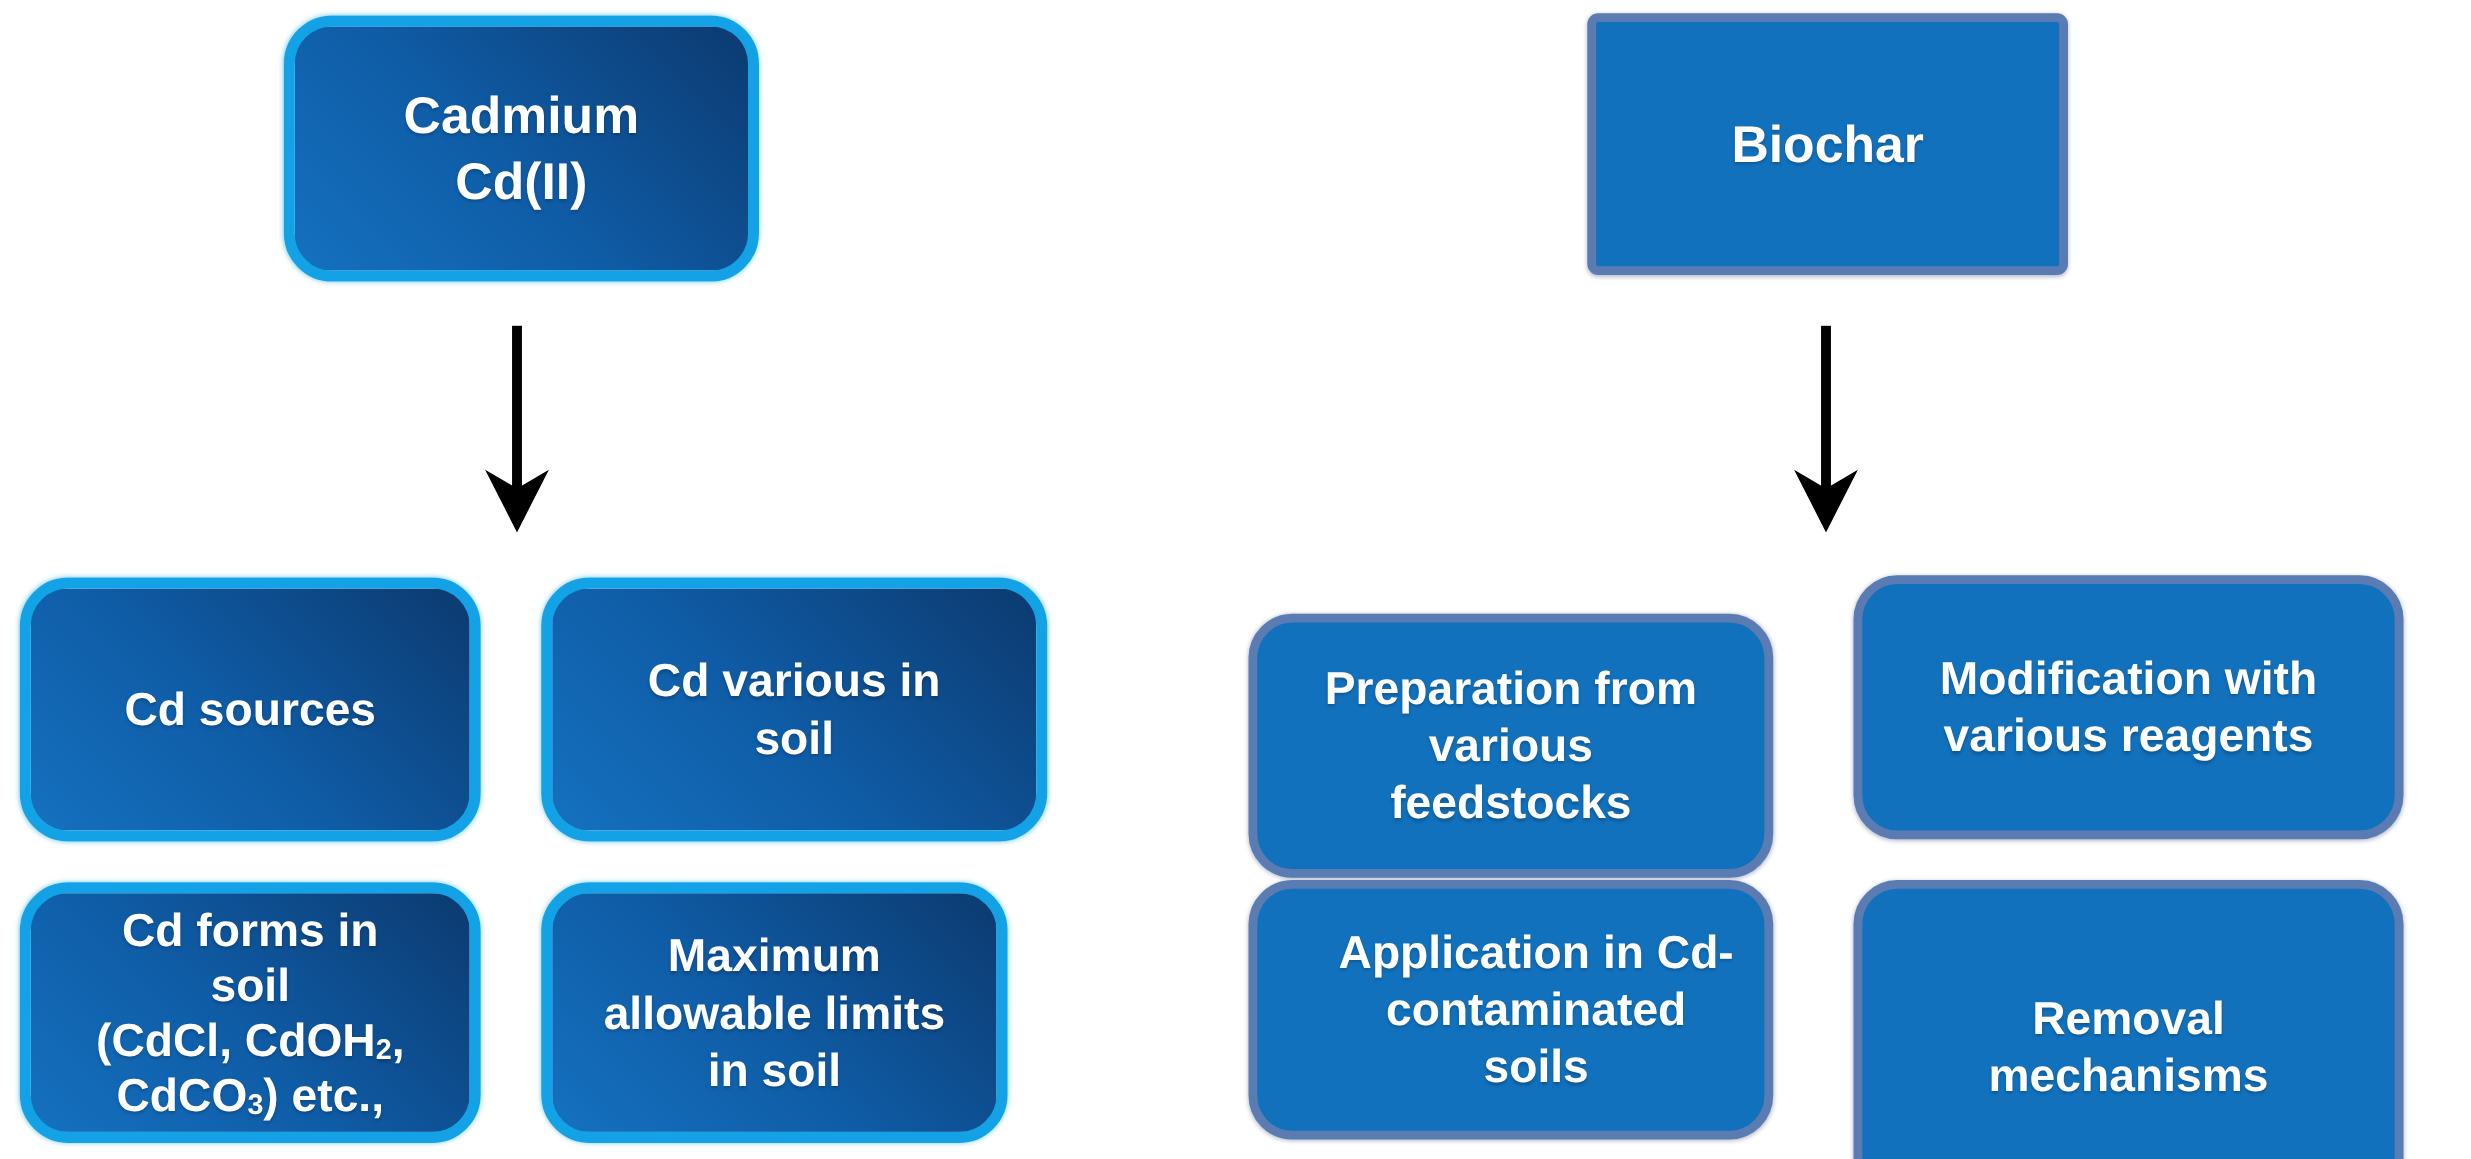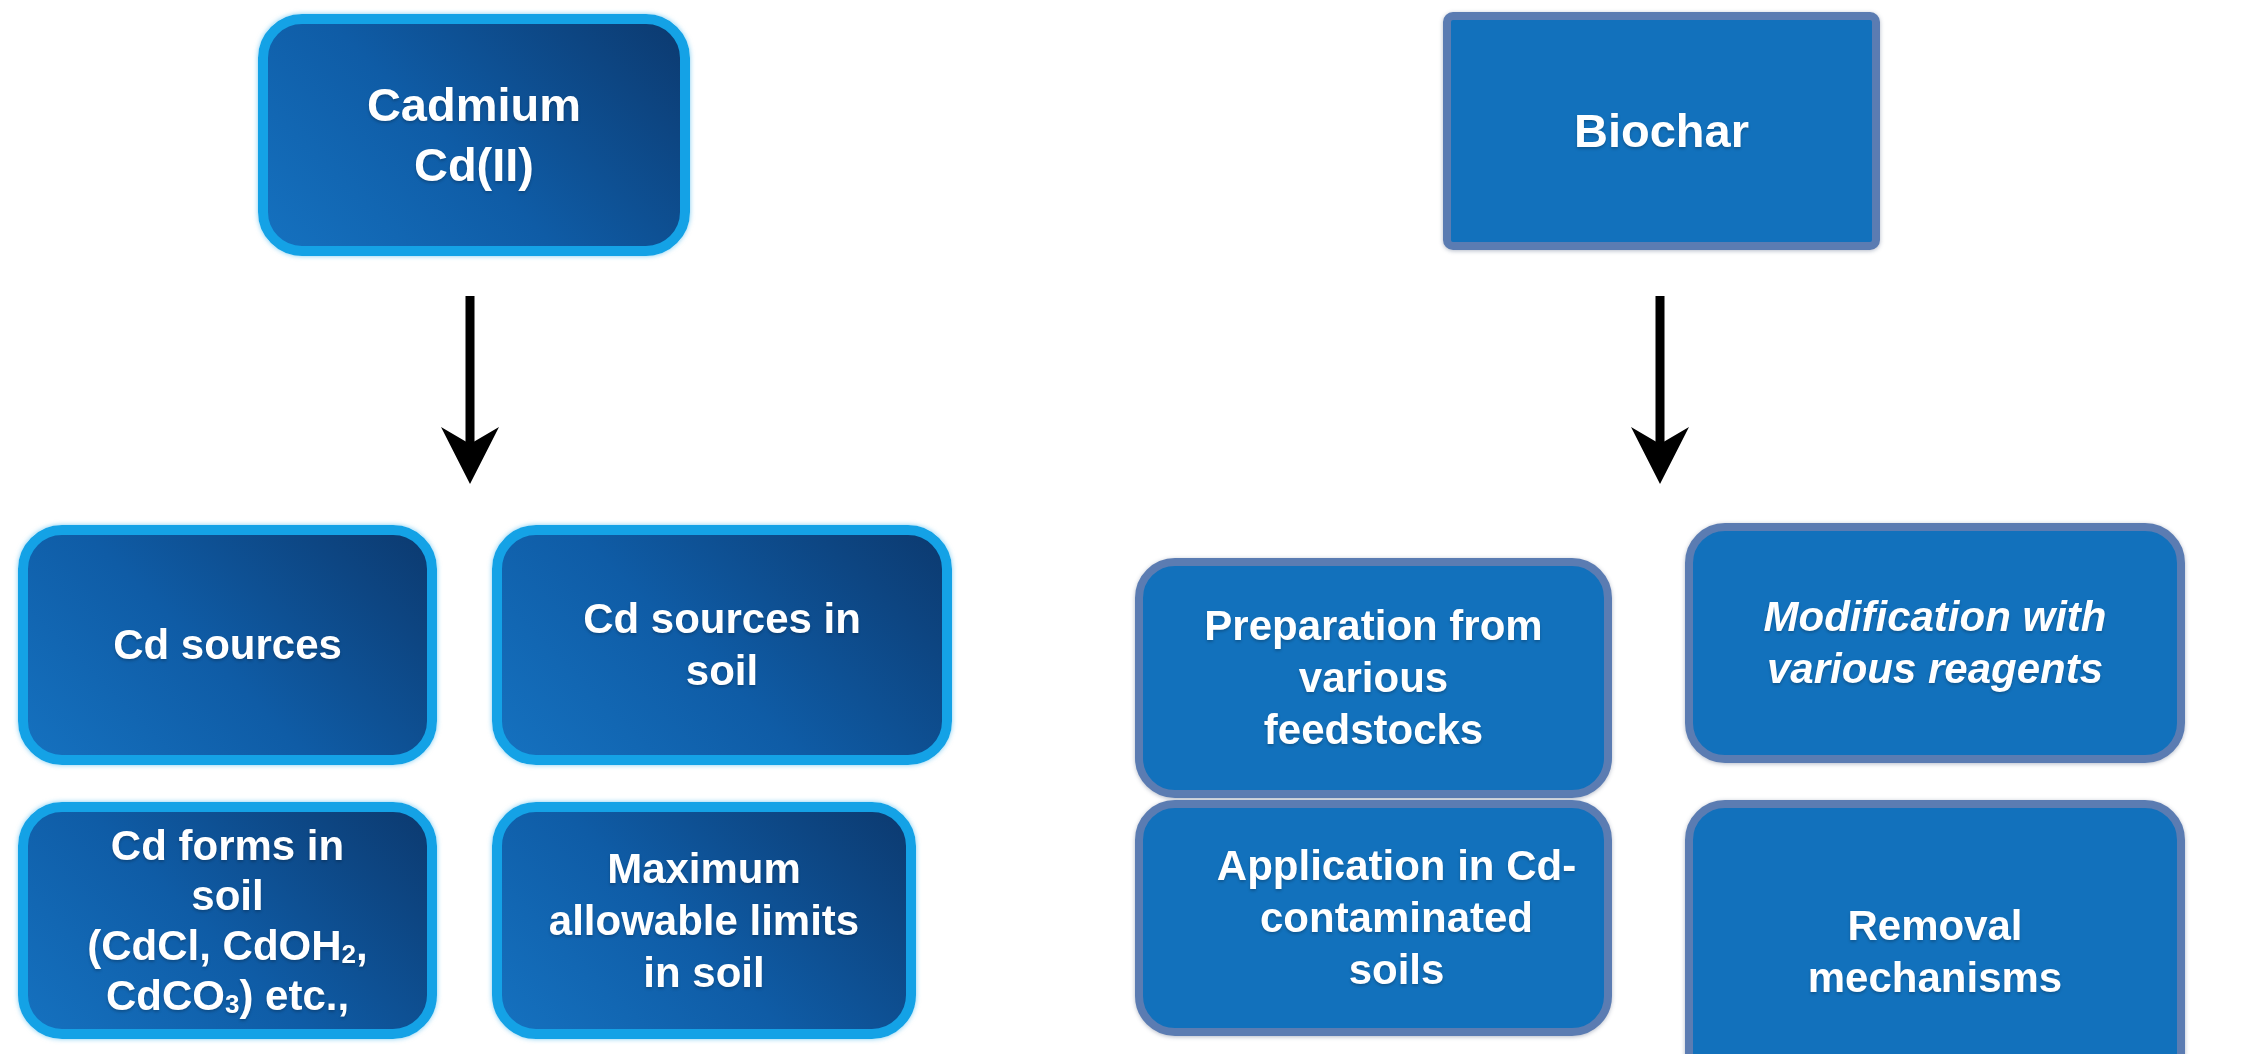--- a/index.html
+++ b/index.html
@@ -81,21 +81,21 @@
   
   .pos-cadmium   { left: 258px;  top: 14px;  width: 432px; height: 242px; }
   .pos-biochar   { left: 1443px; top: 12px;  width: 437px; height: 238px; border-radius: 10px; }
   .pos-arrow-l   { left: 440px;  top: 296px; }
   .pos-arrow-r   { left: 1630px; top: 296px; }
   .pos-sources   { left: 18px;   top: 525px; width: 419px; height: 240px; }
   .pos-released  { left: 492px;  top: 525px; width: 460px; height: 240px; }
   .pos-forms     { left: 18px;   top: 802px; width: 419px; height: 237px; }
   .pos-limits    { left: 492px;  top: 802px; width: 424px; height: 237px; }
   .pos-prep      { left: 1135px; top: 523px; width: 477px; height: 240px; margin-top: 35px; }
-  .pos-modif     { left: 1685px; top: 523px; width: 500px; height: 240px; font-style: italic; }
+  .pos-modif     { left: 1685px; top: 523px; width: 500px; height: 240px; }
   .pos-appl      { left: 1135px; top: 800px; width: 477px; height: 236px; padding-left: 46px; }
   .pos-removal   { left: 1685px; top: 800px; width: 500px; height: 304px; }
 </style>
 </head>
 <body>
 
 <div class="canvas">
 
   <div class="box left-style hdr pos-cadmium">
     <div class="ln">Cadmium</div>
@@ -117,21 +117,21 @@
       <rect x="25.5" y="0" width="9" height="150"></rect>
       <path d="M30,188 L1,131 L30,148 L59,131 Z"></path>
     </svg>
   </div>
 
   <div class="box left-style body-box pos-sources">
     <div class="ln">Cd sources</div>
   </div>
 
   <div class="box left-style body-box pos-released">
-    <div class="ln">Cd sources in</div>
+    <div class="ln">Cd various in</div>
     <div class="ln">soil</div>
   </div>
 
   <div class="box left-style body-box tight pos-forms">
     <div class="ln">Cd forms in</div>
     <div class="ln">soil</div>
     <div class="ln"><span>(CdCl, CdOH</span><sub class="chem-sub">2</sub><span>,</span></div>
     <div class="ln"><span>CdCO</span><sub class="chem-sub">3</sub><span>) etc.,</span></div>
   </div>
 

